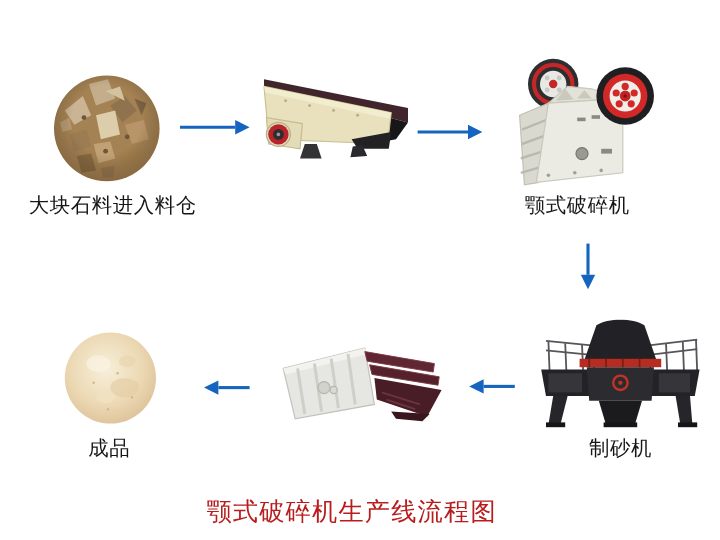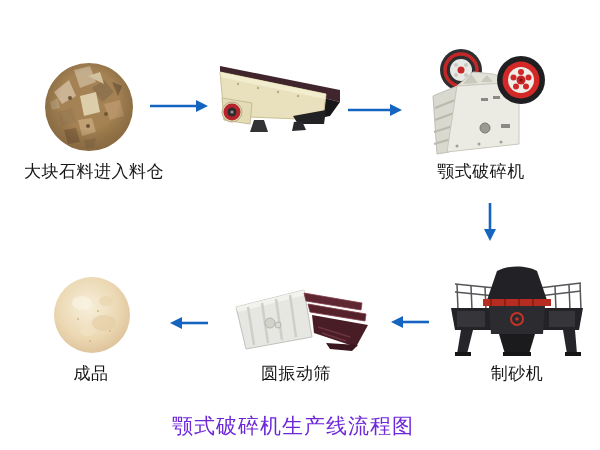--- a/index.html
+++ b/index.html
@@ -7,21 +7,21 @@
     position:relative;width:600px;height:450px;background:#ffffff;
     font-family:"Liberation Serif","DejaVu Serif",serif;overflow:hidden;
   }
   .abs{position:absolute;}
   .stage-label{
     position:absolute;height:24px;line-height:24px;text-align:center;
     font-size:17px;color:#161616;letter-spacing:0.5px;white-space:nowrap;
   }
   .flow-title{
     position:absolute;top:412px;left:0;width:586px;text-align:center;
-    font-size:21px;color:#6d28d9;letter-spacing:1px;
+    font-size:21px;color:#b91c1c;letter-spacing:1px;
   }
   .arrow{position:absolute;overflow:visible;}
   .arrow line{stroke:var(--arrow,#1565c0);stroke-width:2.6;}
   .arrow polygon{fill:var(--arrow,#1565c0);}
   svg{display:block;}
 </style>
 </head>
 <body>
 
 <div id="canvas">
@@ -206,18 +206,17 @@
       <polygon points="14,3 2,9 14,15"></polygon>
   </svg>
   <svg class="arrow" style="left:168px;top:314px" width="42" height="18" viewBox="0 0 42 18">
     <line x1="14" y1="9" x2="40" y2="9"></line>
       <polygon points="14,3 2,9 14,15"></polygon>
   </svg>
 
   <div class="stage-label" style="left:4px;top:160px;width:180px">大块石料进入料仓</div>
   <div class="stage-label" style="left:1px;top:362px;width:180px">成品</div>
   <div class="stage-label" style="left:391px;top:160px;width:180px">颚式破碎机</div>
-  <div class="stage-label" style="left:206px;top:362px;width:180px">圆振动筛</div>
   <div class="stage-label" style="left:427px;top:362px;width:180px">制砂机</div>
 
   <div class="flow-title">颚式破碎机生产线流程图</div>
 
 </div>
 
 </body></html>

